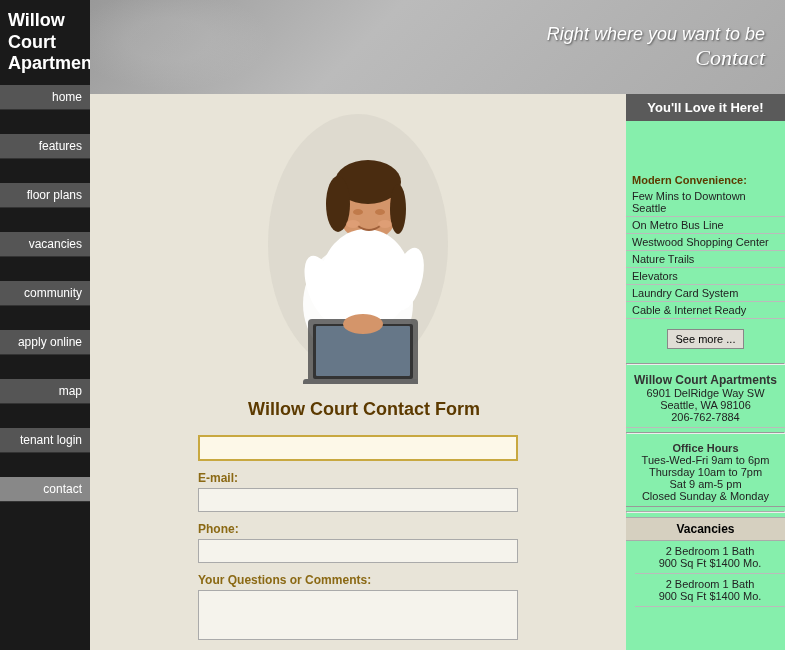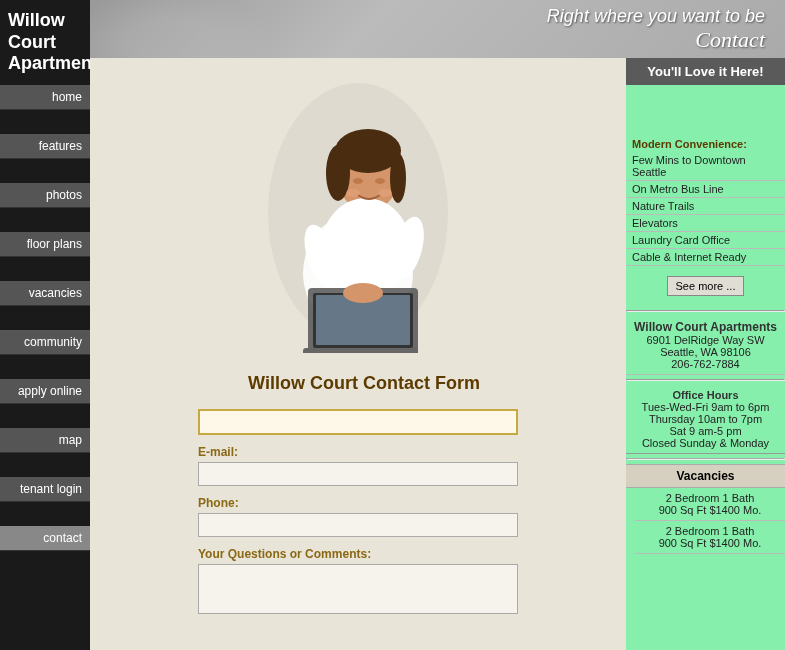--- a/index.html
+++ b/index.html
@@ -47,21 +47,21 @@
       flex: 1;
       display: flex;
       flex-direction: column;
       background: #d6d0c0;
       overflow: hidden;
     }
 
     
     #header {
       background: linear-gradient(135deg, #999 0%, #bbb 40%, #aaa 100%);
-      height: 58px;
+      height: 94px;
       display: flex;
       align-items: center;
       justify-content: flex-end;
       padding-right: 20px;
       position: relative;
       overflow: hidden;
     }
     #header-text {
       text-align: right;
       font-style: italic;
@@ -243,21 +243,20 @@
 <body>
 
 <div id="sidebar">
   <div id="logo">
     <span>Willow Court Apartments</span>
   </div>
   <nav id="nav">
 
   <div class="nav-item">home</div>
       <div class="nav-item">features</div>
-      <div class="nav-item">photos</div>
       <div class="nav-item">floor plans</div>
       <div class="nav-item">vacancies</div>
       <div class="nav-item">community</div>
       <div class="nav-item">apply online</div>
       <div class="nav-item">map</div>
       <div class="nav-item">tenant login</div>
       <div class="nav-item active">contact</div>
     </nav>
 </div>
 
@@ -328,23 +327,24 @@
       </form>
     </div>
 
     <div id="right-sidebar">
       <div id="love-header">You'll Love it Here!</div>
       <div id="modern-label">Modern Convenience:</div>
       <div id="amenities-list">
 
       <div class="amenity-item">Few Mins to Downtown Seattle</div>
           <div class="amenity-item">On Metro Bus Line</div>
+          <div class="amenity-item">Westwood Shopping Center</div>
           <div class="amenity-item">Nature Trails</div>
           <div class="amenity-item">Elevators</div>
-          <div class="amenity-item">Laundry Card Office</div>
+          <div class="amenity-item">Laundry Card System</div>
           <div class="amenity-item">Cable &amp; Internet Ready</div>
         </div>
       <button id="see-more-btn">See more ...</button>
       <hr id="right-divider">
       <div id="address-block">
         <b>Willow Court Apartments</b><br>
         <span>6901 DelRidge Way SW</span><br>
         <span>Seattle, WA 98106</span><br>
         <span>206-762-7884</span>
       </div>

